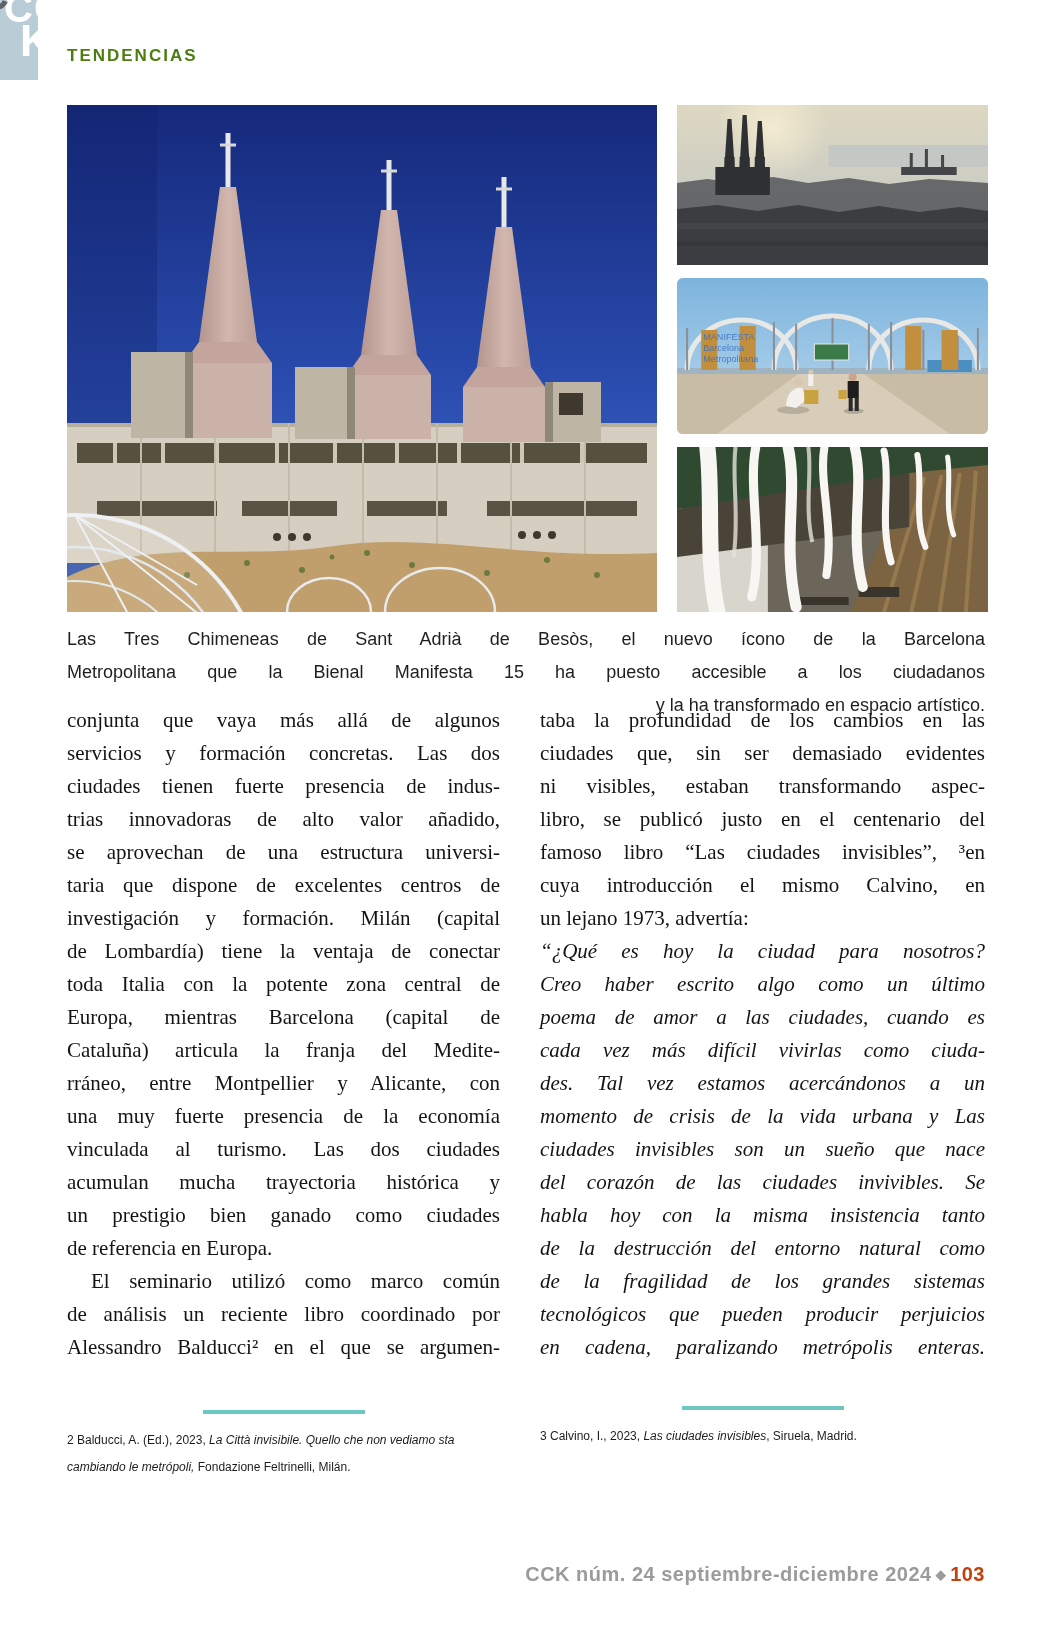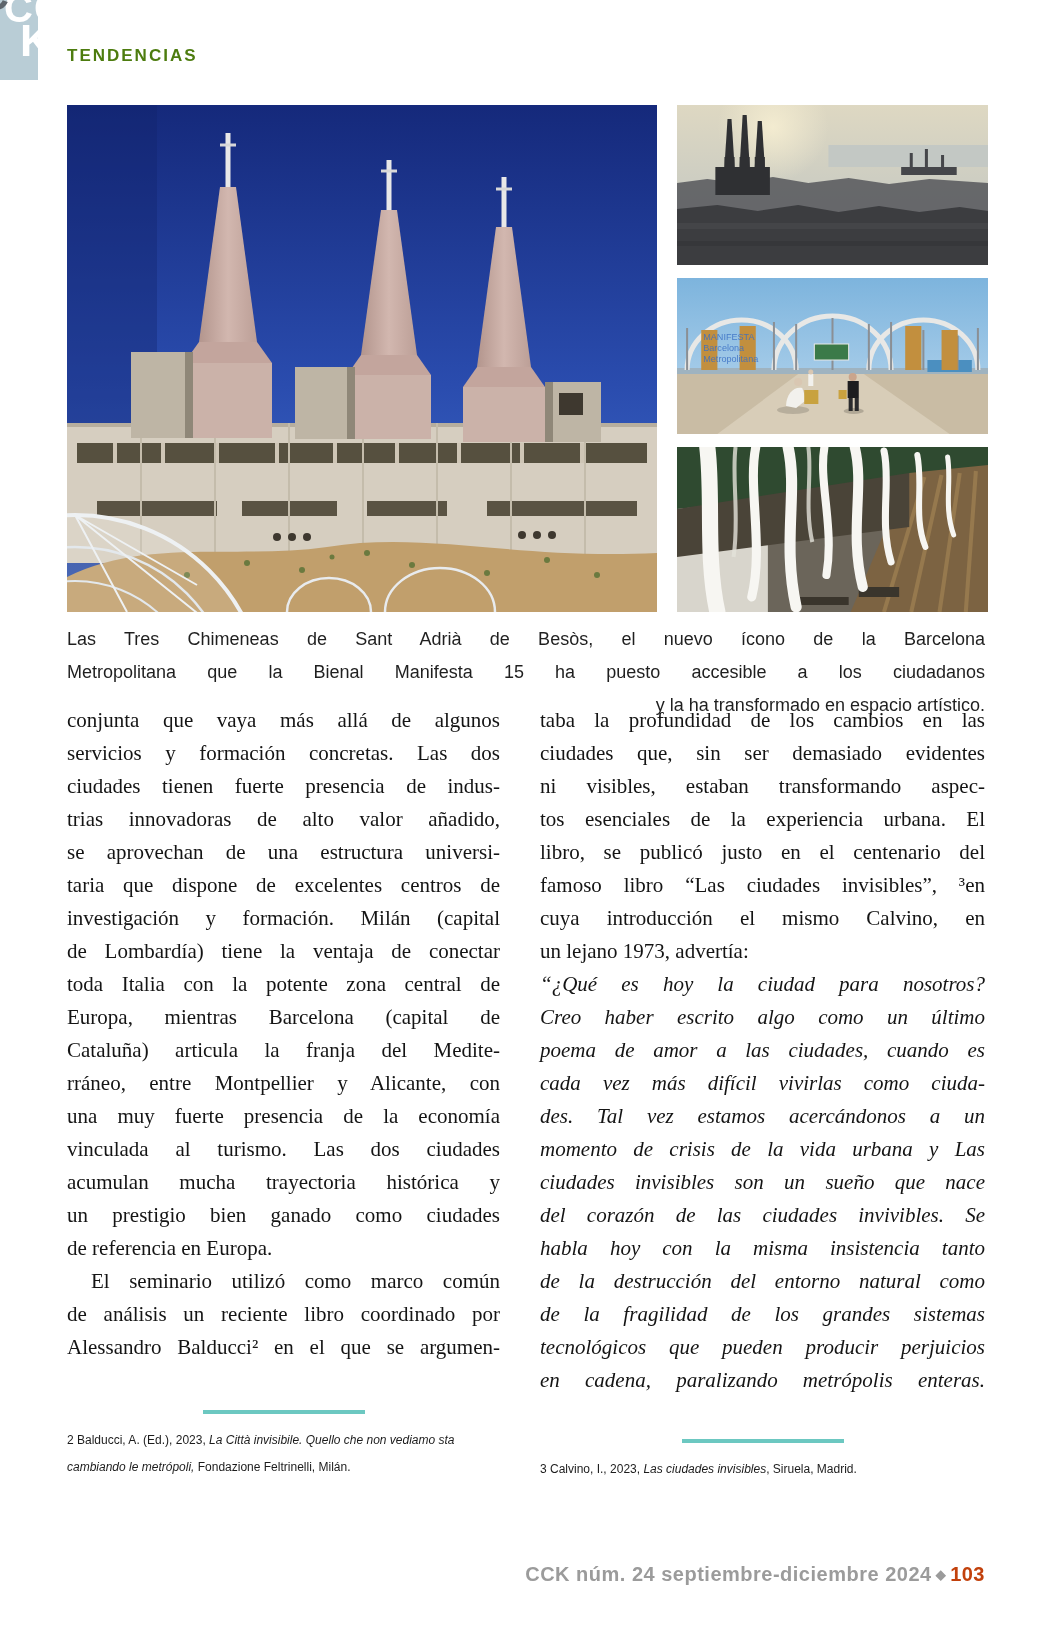--- a/index.html
+++ b/index.html
@@ -18,21 +18,21 @@
   .section-label{position:absolute;left:67px;top:46px;color:#4d7c0f;font-weight:bold;
             font-size:17px;letter-spacing:2px;}
 
   
   .photos{position:absolute;left:67px;top:105px;width:921px;height:507px;display:flex;gap:20px;}
   .ph{overflow:hidden;background:#ccc;}
   .ph svg{display:block;width:100%;height:100%;}
   .ph-main{width:590px;height:507px;}
   .ph-stack{width:311px;display:flex;flex-direction:column;gap:13px;}
   .ph-s1{height:160px;}
-  .ph-s2{height:156px;}
+  .ph-s2{height:156px;border-radius:6px;}
   .ph-s3{height:165px;}
 
   
   .caption{position:absolute;left:67px;top:628px;width:918px;text-align:right;
            font-size:18px;line-height:22px;color:#1f1f1f;}
 
   
   .columns{position:absolute;left:67px;top:704px;width:918px;display:flex;gap:40px;
            font-family:"Liberation Serif",serif;color:#141414;font-size:21px;line-height:33px;}
   .col-left{width:433px;}
@@ -339,21 +339,20 @@
           <div class="line jl">Alessandro Balducci² en el que se argumen-</div>
         </div>
       <hr class="fn-rule rule-left">
       <div class="footnote"><span>2 Balducci, A. (Ed.), 2023, </span><span class="it">La Città invisibile. Quello che non vediamo sta cambiando le metrópoli,</span><span> Fondazione Feltrinelli, Milán.</span></div>
     </div>
     <div class="col-right">
       <div>
           <div class="line jl">taba la profundidad de los cambios en las</div>
           <div class="line jl">ciudades que, sin ser demasiado evidentes</div>
           <div class="line jl">ni visibles, estaban transformando aspec-</div>
-          <div class="line jl">tos esenciales de la experiencia urbana. El</div>
           <div class="line jl">libro, se publicó justo en el centenario del</div>
           <div class="line jl">famoso libro “Las ciudades invisibles”, ³en</div>
           <div class="line jl">cuya introducción el mismo Calvino, en</div>
           <div class="line">un lejano 1973, advertía:</div>
         </div>
       <div class="quote">
           <div class="line jl">“¿Qué es hoy la ciudad para nosotros?</div>
           <div class="line jl">Creo haber escrito algo como un último</div>
           <div class="line jl">poema de amor a las ciudades, cuando es</div>
           <div class="line jl">cada vez más difícil vivirlas como ciuda-</div>

